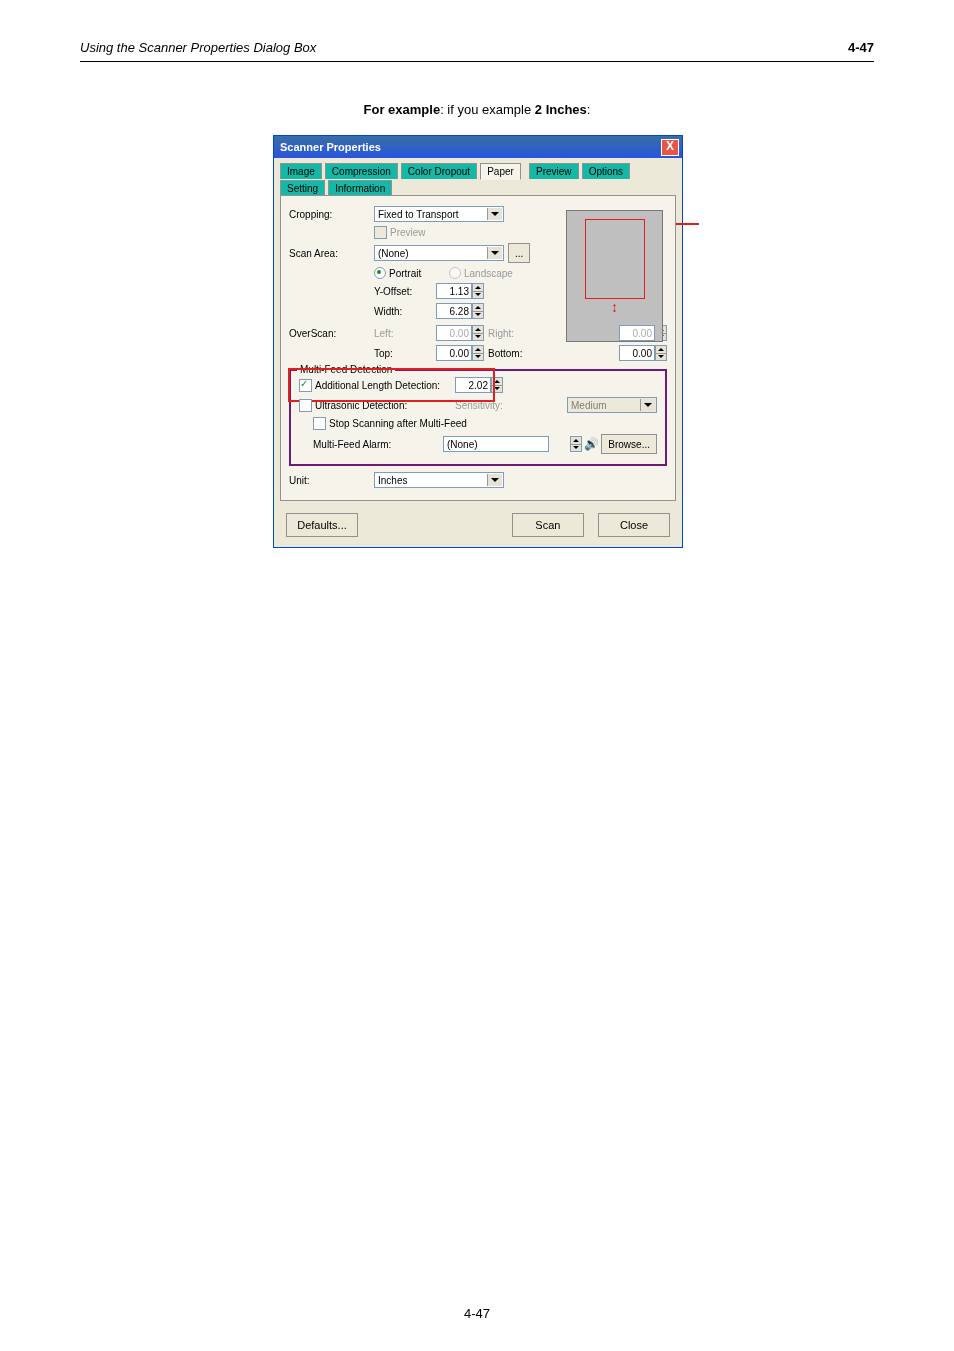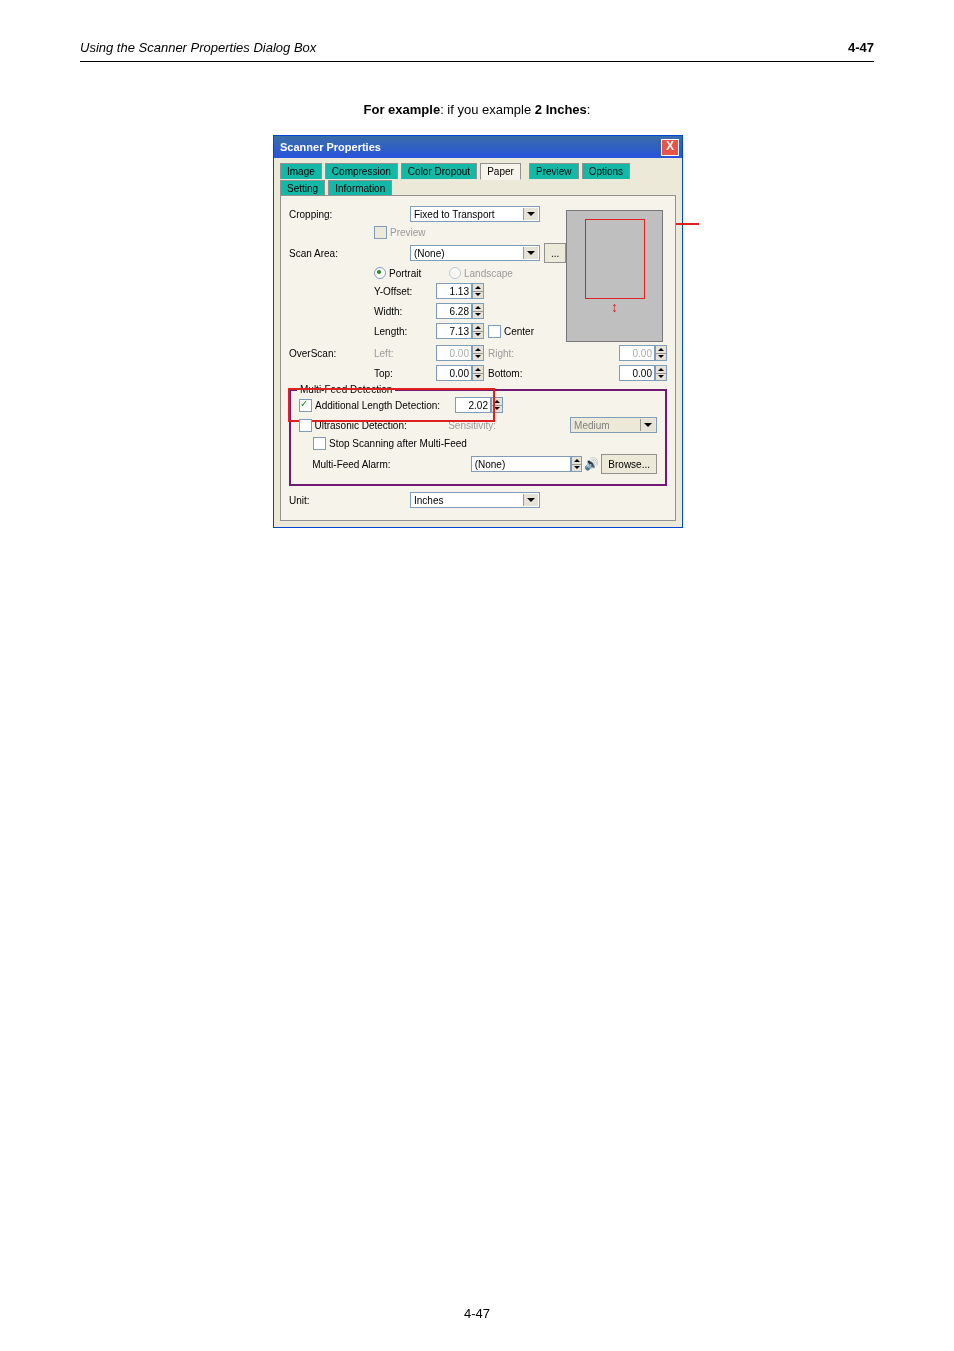--- a/index.html
+++ b/index.html
@@ -101,21 +101,20 @@
   .dropdown {
     border:1px solid #7f9db9;
     background:#fff;
     height:16px;
     display:inline-flex;
     align-items:center;
     position:relative;
     padding:0 16px 0 3px;
     font-size:10px;
     box-sizing:border-box;
-    margin-left:36px;
   }
   .dropdown.disabled { background:#ece9d8; color:#808080;text-align:center;}
   .dropdown .dd-arrow {
     position:absolute; right:1px; top:1px; bottom:1px;
     width:14px; background:#e6e2d7;
     border-left:1px solid #9c9a8c;
     display:flex; align-items:center; justify-content:center;
   }
   .dd-arrow::after { content:""; border-left:4px solid transparent; border-right:4px solid transparent; border-top:4px solid #000;}
   .numbox {
@@ -285,34 +284,20 @@
         <div class="row">
           <span class="lab"></span>
           <span style="width:62px">Width:</span>
           <span class="numbox">
               <span>6.28</span>
             </span>
             <span class="spinner">
               <div></div>
               <div></div>
             </span>
-        </div>
-        <div class="row">
-          <span class="lab"></span>
-          <span style="width:62px">Length:</span>
-          <span class="numbox">
-              <span>7.13</span>
-            </span>
-            <span class="spinner">
-              <div></div>
-              <div></div>
-            </span>
-          <span style="width:4px"></span>
-          <span class="checkbox"></span>
-          <span>Center</span>
         </div>
 
         <div class="row" style="margin-top:6px">
           <span class="lab">OverScan:</span>
           <span style="width:62px" class="disabled-text">Left:</span>
           <span class="numbox disabled">
               <span>0.00</span>
             </span>
             <span class="spinner">
               <div></div>
@@ -400,19 +385,27 @@
         <div class="row" style="margin-top:6px">
           <span class="lab">Unit:</span>
           <span class="dropdown" style="width:130px">
             <span>Inches</span>
               <span class="dd-arrow"></span>
           </span>
         </div>
 
       </div>
 
+      <div class="bottom-btns">
+        <span class="big-btn">Defaults...</span>
+        <span>
+          <span class="big-btn">Scan</span>
+          <span style="display:inline-block;width:8px"></span>
+          <span class="big-btn">Close</span>
+        </span>
+      </div>
 
     </div>
   </div>
 
   <div class="footer-page">4-47</div>
 
 </div>
 
 </body></html>

